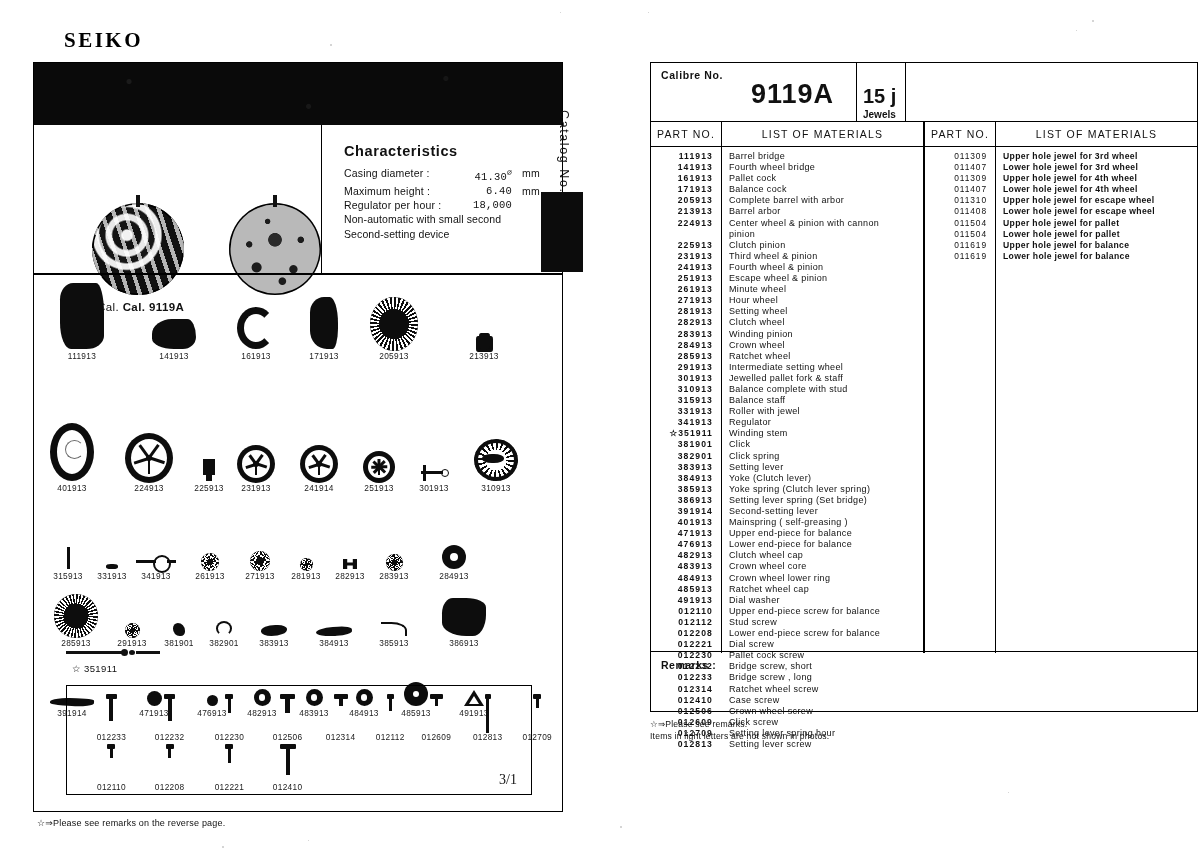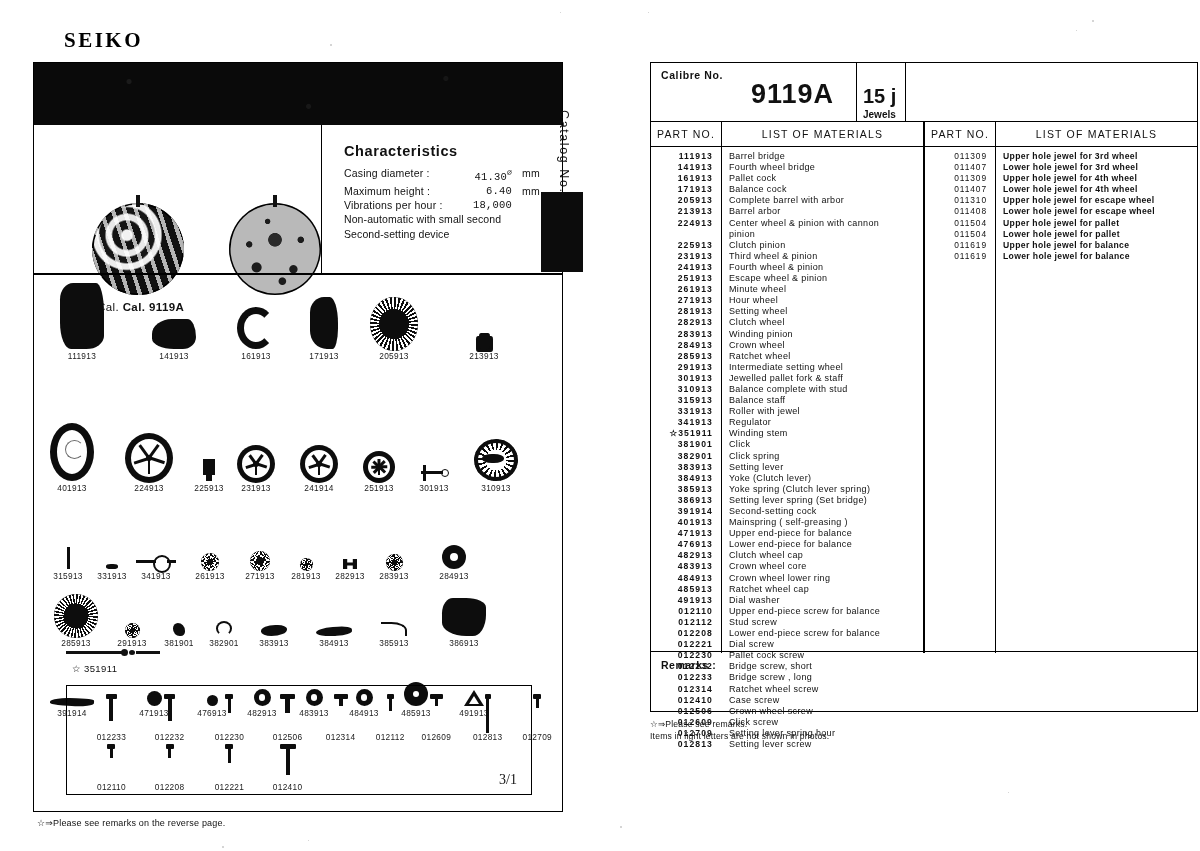--- a/index.html
+++ b/index.html
@@ -215,21 +215,21 @@
         <span class="lab">Casing diameter :</span>
         <span class="val"><span>41.30</span><span class="sup-dia">⌀</span></span>
         <span class="unit">mm</span>
       </div>
       <div class="row">
         <span class="lab">Maximum height :</span>
         <span class="val">6.40</span>
         <span class="unit">mm</span>
       </div>
       <div class="row">
-        <span class="lab">Vibrations per hour :</span>
+        <span class="lab">Regulator per hour :</span>
         <span class="val">18,000</span>
         <span class="unit"></span>
       </div>
       <div class="note">Non-automatic with small second</div>
       <div class="note">Second-setting device</div>
     </div>
 
     <div class="hr-sep"></div>
 
     <div class="parts-zone">
@@ -770,21 +770,21 @@
             <div>Balance staff</div>
             <div>Roller with jewel</div>
             <div>Regulator</div>
             <div>Winding stem</div>
             <div>Click</div>
             <div>Click spring</div>
             <div>Setting lever</div>
             <div>Yoke (Clutch lever)</div>
             <div>Yoke spring (Clutch lever spring)</div>
             <div>Setting lever spring (Set bridge)</div>
-            <div>Second-setting cock</div>
+            <div>Second-setting lever</div>
             <div>Mainspring ( self-greasing )</div>
             <div>Upper end-piece for balance</div>
             <div>Lower end-piece for balance</div>
             <div>Clutch wheel cap</div>
             <div>Crown wheel core</div>
             <div>Crown wheel lower ring</div>
             <div>Ratchet wheel cap</div>
             <div>Dial washer</div>
             <div>Upper end-piece screw for balance</div>
             <div>Stud screw</div>

